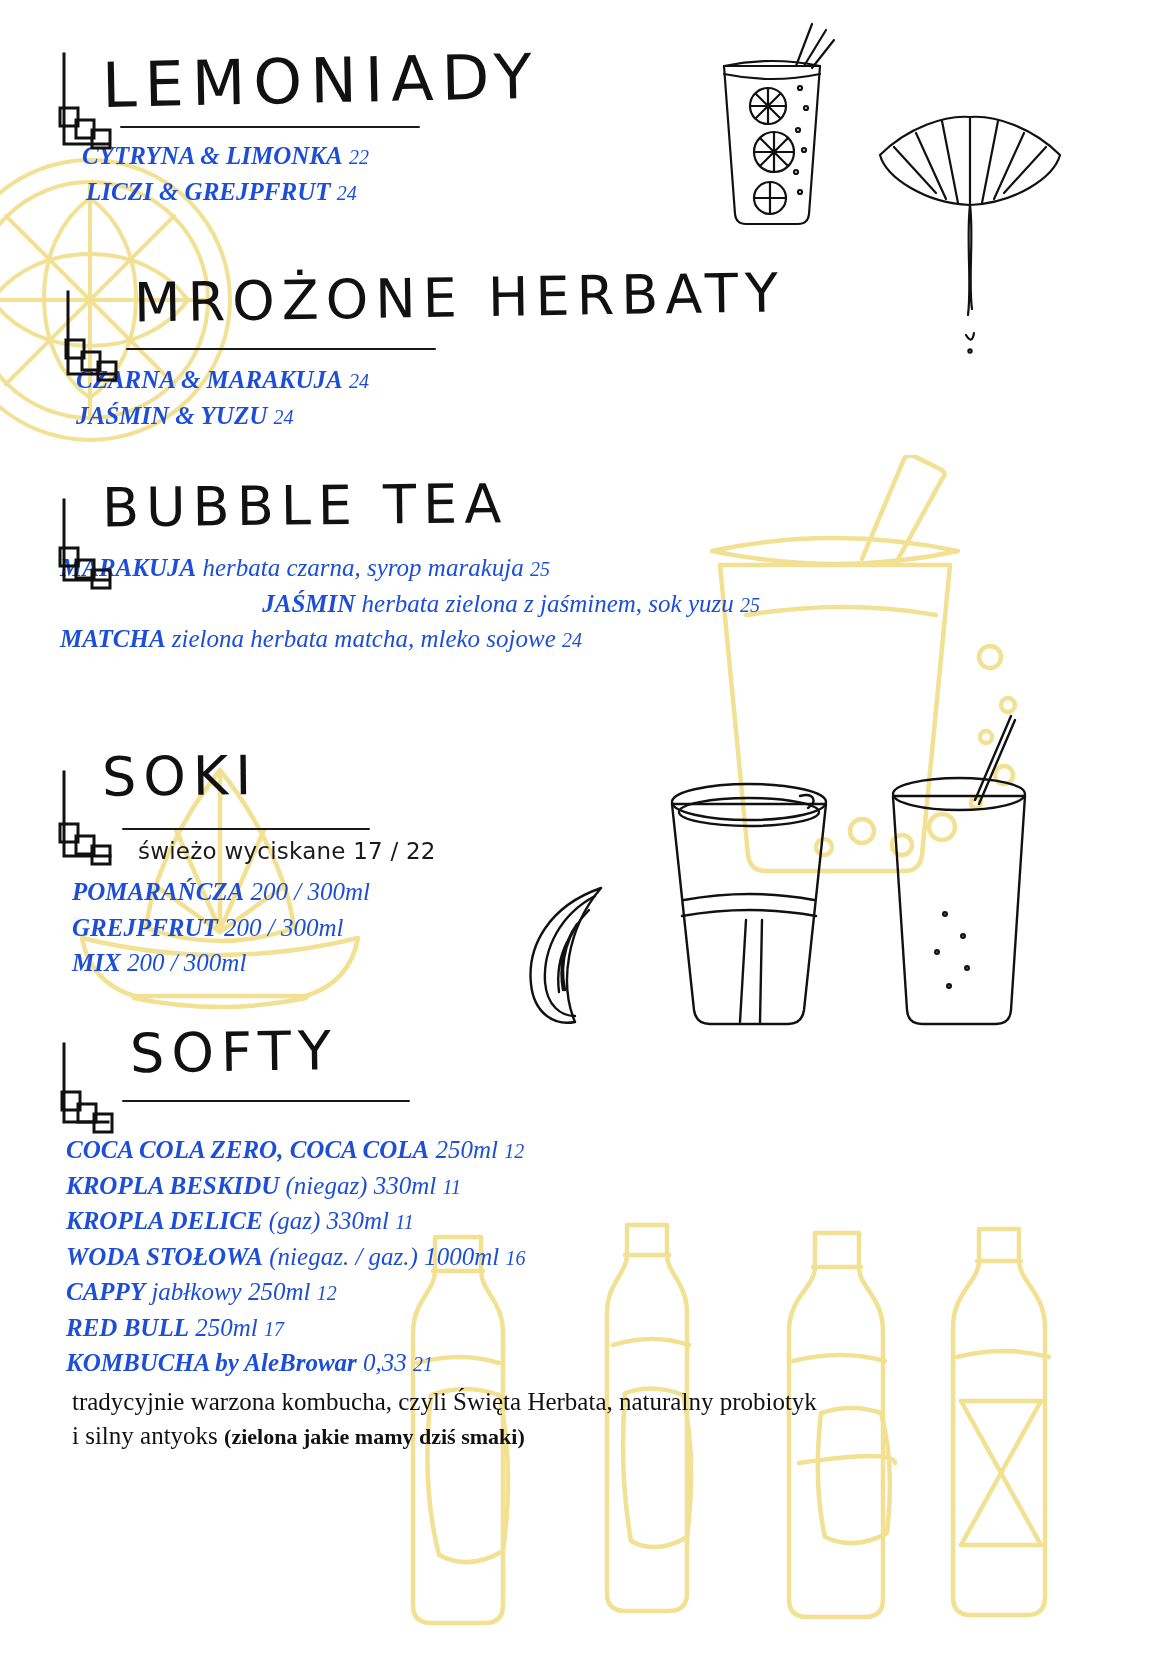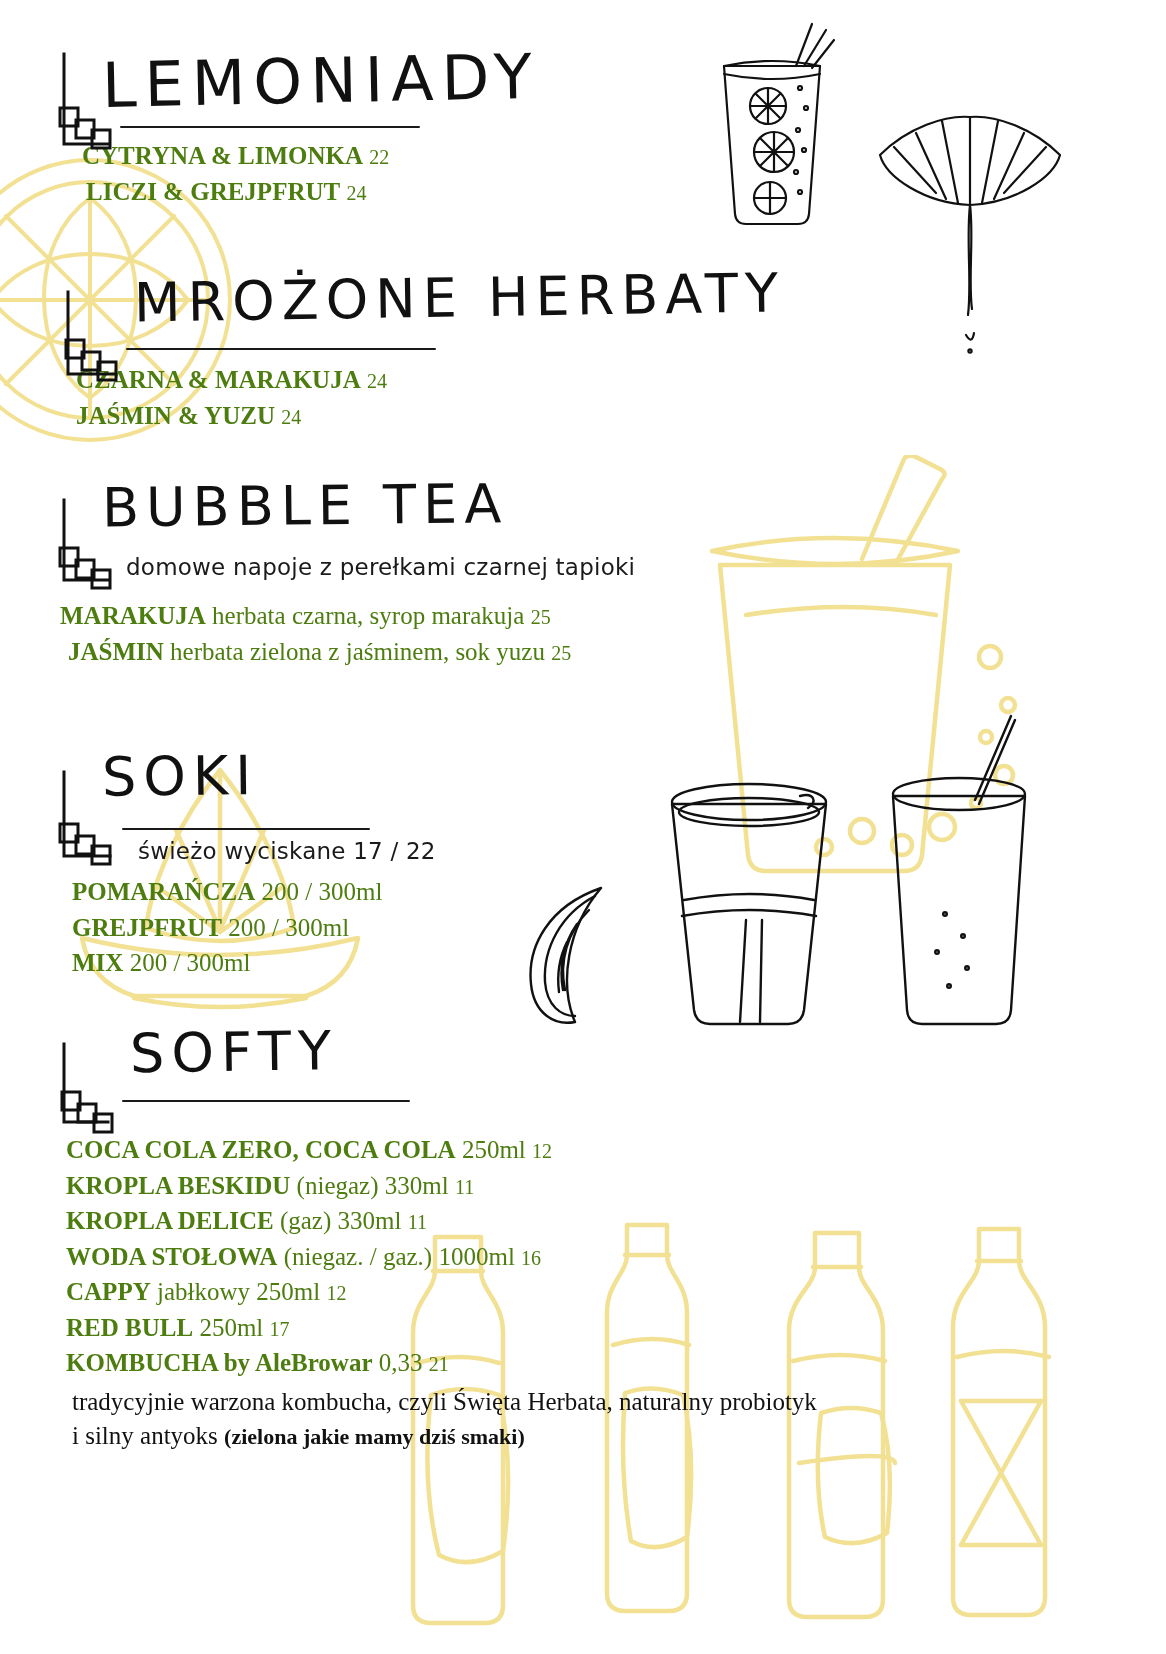--- a/index.html
+++ b/index.html
@@ -67,22 +67,23 @@
     font-size: 23px;
     color: #1a1a1a;
     letter-spacing: 0.01em;
   }
 
   .items { margin: 0; padding: 0; list-style: none; }
   .item {
     font-family: "Liberation Serif", serif;
     font-size: 25px;
     line-height: 1.42;
-    color: #4d7c0f;
+    color: #1d4ed8;
     white-space: nowrap;
+    font-style: italic;
   }
   .item .nm { font-weight: bold; }
   .item .dsc { font-weight: normal; }
   .item .pr { font-size: 20px; }
   .note {
     font-family: "Liberation Serif", serif;
     font-size: 25px;
     line-height: 1.38;
     color: #111;
   }
@@ -301,31 +302,35 @@
           <g stroke="#111" stroke-width="3" fill="none" stroke-linecap="square">
             <path d="M12 8 V88 H56"></path>
             <rect x="8" y="56" width="18" height="18"></rect>
             <rect x="24" y="68" width="18" height="18"></rect>
             <rect x="40" y="78" width="18" height="18"></rect>
           </g>
         </svg>
       </span>
       <div class="heading tilt-c" style="font-size:54px; margin-left:42px;">BUBBLE TEA</div>
     </div>
-    <div class="subtitle" style="margin:22px 0 8px 66px;">domowe napoje z perełkami czarnej tapioki</div>
     <ul class="items" style="margin-top:18px;">
       <li class="item">
         <span class="nm">MARAKUJA</span>
         <span class="dsc">herbata czarna, syrop marakuja</span>
         <span class="pr">25</span>
       </li>
-      <li class="item" style="margin-left:8px;">
+      <li class="item" style="margin-left:8px;text-align:right;">
         <span class="nm">JAŚMIN</span>
         <span class="dsc">herbata zielona z jaśminem, sok yuzu</span>
         <span class="pr">25</span>
+      </li>
+      <li class="item">
+        <span class="nm">MATCHA</span>
+        <span class="dsc">zielona herbata matcha, mleko sojowe</span>
+        <span class="pr">24</span>
       </li>
     </ul>
   </section>
 
   <section class="section" style="left:60px; top:748px; width:560px;">
     <div class="heading-wrap">
       <span class="bracket" style="top:16px;">
         <svg width="80" height="110" viewBox="0 0 80 110" fill="none">
           <g stroke="#111" stroke-width="3" fill="none" stroke-linecap="square">
             <path d="M12 8 V92 H58"></path>

